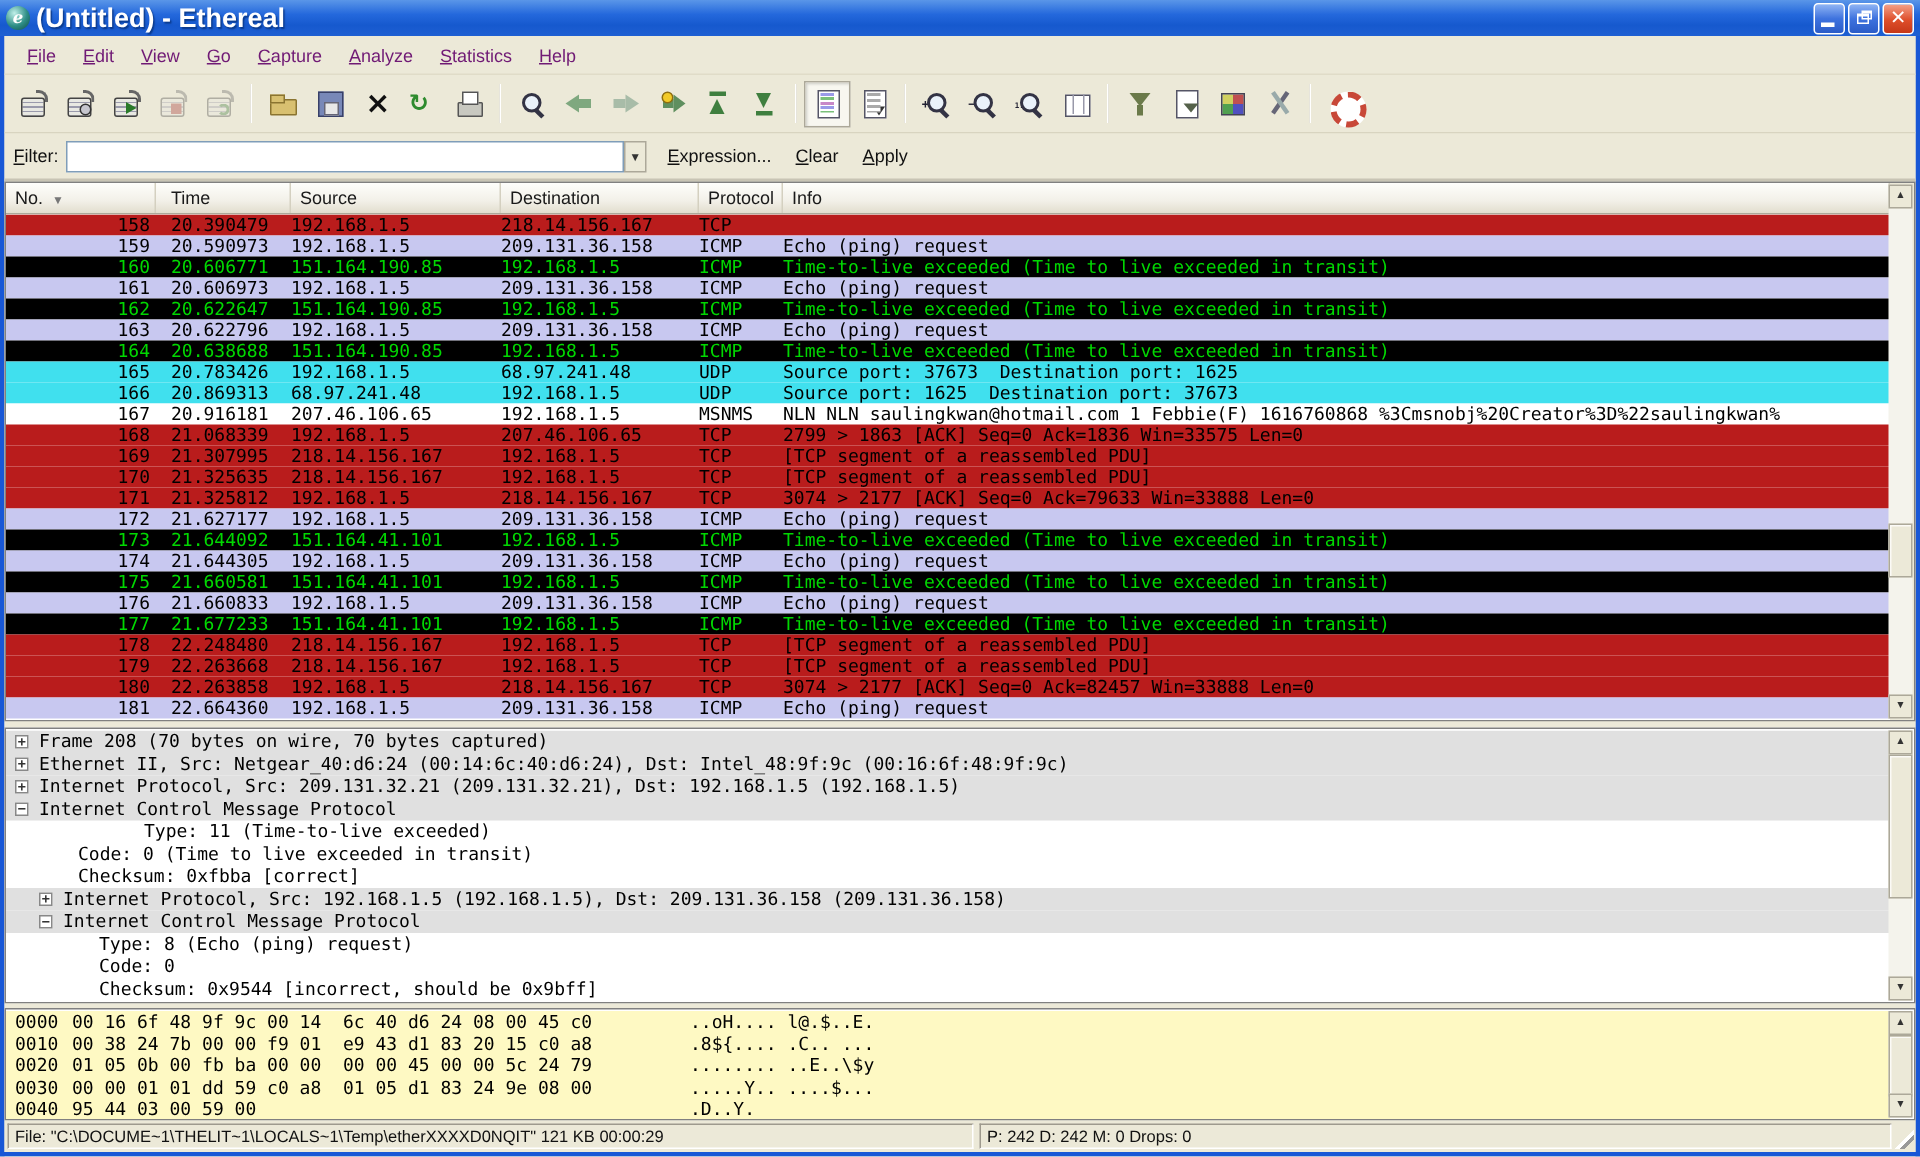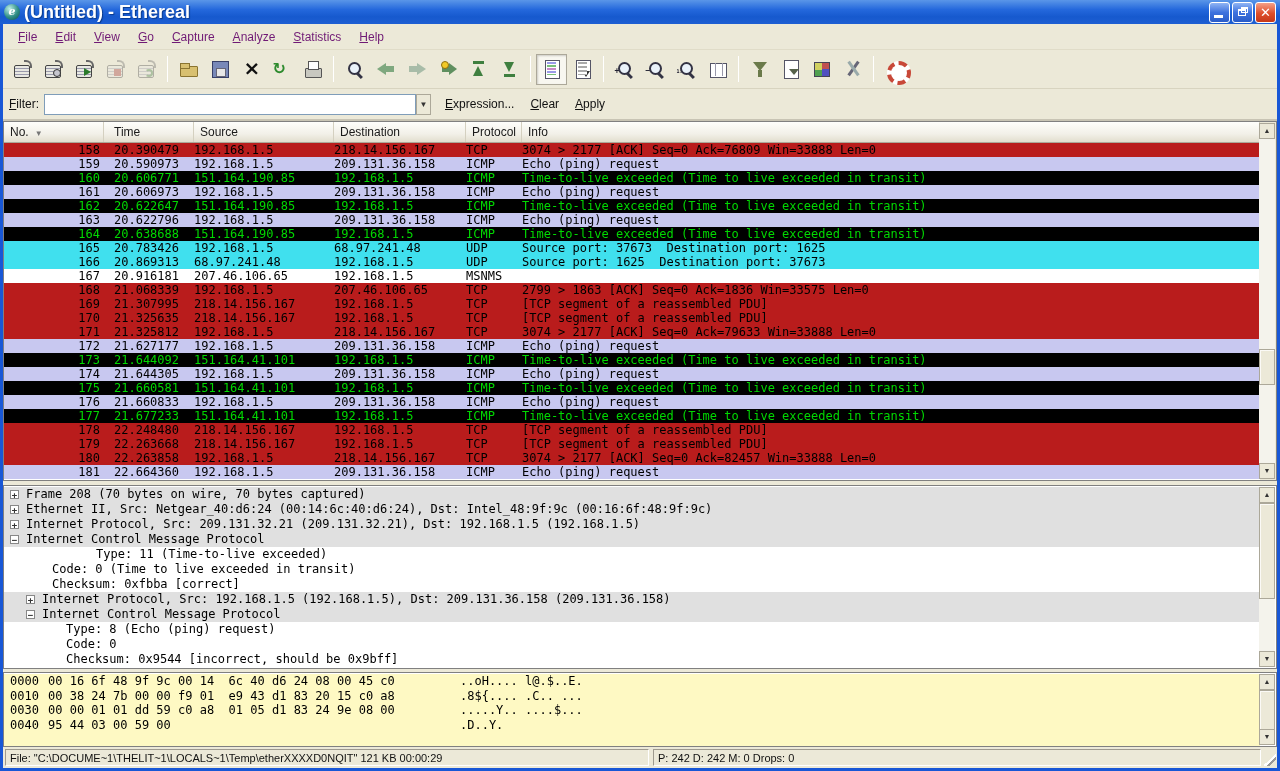--- a/index.html
+++ b/index.html
@@ -312,30 +312,30 @@
   <div class="pane pane-list">
     <div class="phead" id="phead">
         <div class="hcell cell c-no" style="text-align: left; font-family: &quot;Liberation Sans&quot;, sans-serif;">No.<span class="sortglyph">▼</span></div>
         <div class="hcell cell c-time" style="text-align: left; font-family: &quot;Liberation Sans&quot;, sans-serif;">Time</div>
         <div class="hcell cell c-src" style="text-align: left; font-family: &quot;Liberation Sans&quot;, sans-serif;">Source</div>
         <div class="hcell cell c-dst" style="text-align: left; font-family: &quot;Liberation Sans&quot;, sans-serif;">Destination</div>
         <div class="hcell cell c-proto" style="text-align: left; font-family: &quot;Liberation Sans&quot;, sans-serif;">Protocol</div>
         <div class="hcell cell c-info" style="text-align: left; font-family: &quot;Liberation Sans&quot;, sans-serif; flex: 1 1 auto;">Info</div>
       </div>
     <div class="prows" id="prows">
-        <div class="prow r-tcp"><div class="cell c-no">158</div><div class="cell c-time">20.390479</div><div class="cell c-src">192.168.1.5</div><div class="cell c-dst">218.14.156.167</div><div class="cell c-proto">TCP</div><div class="cell c-info">3074 &gt; 2177 [ACK] Seq=0 Ack=76809 Win=33888 Len=0</div></div>
+        <div class="prow r-tcp"><div class="cell c-no">158</div><div class="cell c-time">20.390479</div><div class="cell c-src">192.168.1.5</div><div class="cell c-dst">218.14.156.167</div><div class="cell c-proto">TCP</div></div>
         <div class="prow r-icmp"><div class="cell c-no">159</div><div class="cell c-time">20.590973</div><div class="cell c-src">192.168.1.5</div><div class="cell c-dst">209.131.36.158</div><div class="cell c-proto">ICMP</div><div class="cell c-info">Echo (ping) request</div></div>
         <div class="prow r-ttl"><div class="cell c-no">160</div><div class="cell c-time">20.606771</div><div class="cell c-src">151.164.190.85</div><div class="cell c-dst">192.168.1.5</div><div class="cell c-proto">ICMP</div><div class="cell c-info">Time-to-live exceeded (Time to live exceeded in transit)</div></div>
         <div class="prow r-icmp"><div class="cell c-no">161</div><div class="cell c-time">20.606973</div><div class="cell c-src">192.168.1.5</div><div class="cell c-dst">209.131.36.158</div><div class="cell c-proto">ICMP</div><div class="cell c-info">Echo (ping) request</div></div>
         <div class="prow r-ttl"><div class="cell c-no">162</div><div class="cell c-time">20.622647</div><div class="cell c-src">151.164.190.85</div><div class="cell c-dst">192.168.1.5</div><div class="cell c-proto">ICMP</div><div class="cell c-info">Time-to-live exceeded (Time to live exceeded in transit)</div></div>
         <div class="prow r-icmp"><div class="cell c-no">163</div><div class="cell c-time">20.622796</div><div class="cell c-src">192.168.1.5</div><div class="cell c-dst">209.131.36.158</div><div class="cell c-proto">ICMP</div><div class="cell c-info">Echo (ping) request</div></div>
         <div class="prow r-ttl"><div class="cell c-no">164</div><div class="cell c-time">20.638688</div><div class="cell c-src">151.164.190.85</div><div class="cell c-dst">192.168.1.5</div><div class="cell c-proto">ICMP</div><div class="cell c-info">Time-to-live exceeded (Time to live exceeded in transit)</div></div>
         <div class="prow r-udp"><div class="cell c-no">165</div><div class="cell c-time">20.783426</div><div class="cell c-src">192.168.1.5</div><div class="cell c-dst">68.97.241.48</div><div class="cell c-proto">UDP</div><div class="cell c-info">Source port: 37673  Destination port: 1625</div></div>
         <div class="prow r-udp"><div class="cell c-no">166</div><div class="cell c-time">20.869313</div><div class="cell c-src">68.97.241.48</div><div class="cell c-dst">192.168.1.5</div><div class="cell c-proto">UDP</div><div class="cell c-info">Source port: 1625  Destination port: 37673</div></div>
-        <div class="prow r-msn"><div class="cell c-no">167</div><div class="cell c-time">20.916181</div><div class="cell c-src">207.46.106.65</div><div class="cell c-dst">192.168.1.5</div><div class="cell c-proto">MSNMS</div></div>
+        <div class="prow r-msn"><div class="cell c-no">167</div><div class="cell c-time">20.916181</div><div class="cell c-src">207.46.106.65</div><div class="cell c-dst">192.168.1.5</div><div class="cell c-proto">MSNMS</div><div class="cell c-info">NLN NLN saulingkwan@hotmail.com 1 Febbie(F) 1616760868 %3Cmsnobj%20Creator%3D%22saulingkwan%</div></div>
         <div class="prow r-tcp"><div class="cell c-no">168</div><div class="cell c-time">21.068339</div><div class="cell c-src">192.168.1.5</div><div class="cell c-dst">207.46.106.65</div><div class="cell c-proto">TCP</div><div class="cell c-info">2799 &gt; 1863 [ACK] Seq=0 Ack=1836 Win=33575 Len=0</div></div>
         <div class="prow r-tcp"><div class="cell c-no">169</div><div class="cell c-time">21.307995</div><div class="cell c-src">218.14.156.167</div><div class="cell c-dst">192.168.1.5</div><div class="cell c-proto">TCP</div><div class="cell c-info">[TCP segment of a reassembled PDU]</div></div>
         <div class="prow r-tcp"><div class="cell c-no">170</div><div class="cell c-time">21.325635</div><div class="cell c-src">218.14.156.167</div><div class="cell c-dst">192.168.1.5</div><div class="cell c-proto">TCP</div><div class="cell c-info">[TCP segment of a reassembled PDU]</div></div>
         <div class="prow r-tcp"><div class="cell c-no">171</div><div class="cell c-time">21.325812</div><div class="cell c-src">192.168.1.5</div><div class="cell c-dst">218.14.156.167</div><div class="cell c-proto">TCP</div><div class="cell c-info">3074 &gt; 2177 [ACK] Seq=0 Ack=79633 Win=33888 Len=0</div></div>
         <div class="prow r-icmp"><div class="cell c-no">172</div><div class="cell c-time">21.627177</div><div class="cell c-src">192.168.1.5</div><div class="cell c-dst">209.131.36.158</div><div class="cell c-proto">ICMP</div><div class="cell c-info">Echo (ping) request</div></div>
         <div class="prow r-ttl"><div class="cell c-no">173</div><div class="cell c-time">21.644092</div><div class="cell c-src">151.164.41.101</div><div class="cell c-dst">192.168.1.5</div><div class="cell c-proto">ICMP</div><div class="cell c-info">Time-to-live exceeded (Time to live exceeded in transit)</div></div>
         <div class="prow r-icmp"><div class="cell c-no">174</div><div class="cell c-time">21.644305</div><div class="cell c-src">192.168.1.5</div><div class="cell c-dst">209.131.36.158</div><div class="cell c-proto">ICMP</div><div class="cell c-info">Echo (ping) request</div></div>
         <div class="prow r-ttl"><div class="cell c-no">175</div><div class="cell c-time">21.660581</div><div class="cell c-src">151.164.41.101</div><div class="cell c-dst">192.168.1.5</div><div class="cell c-proto">ICMP</div><div class="cell c-info">Time-to-live exceeded (Time to live exceeded in transit)</div></div>
         <div class="prow r-icmp"><div class="cell c-no">176</div><div class="cell c-time">21.660833</div><div class="cell c-src">192.168.1.5</div><div class="cell c-dst">209.131.36.158</div><div class="cell c-proto">ICMP</div><div class="cell c-info">Echo (ping) request</div></div>
         <div class="prow r-ttl"><div class="cell c-no">177</div><div class="cell c-time">21.677233</div><div class="cell c-src">151.164.41.101</div><div class="cell c-dst">192.168.1.5</div><div class="cell c-proto">ICMP</div><div class="cell c-info">Time-to-live exceeded (Time to live exceeded in transit)</div></div>
@@ -375,20 +375,21 @@
       <div class="sb-btn sb-down">▼</div>
     </div>
   </div>
 
   <div class="splitter split2"></div>
 
   <div class="pane pane-hex">
     <div class="hlines" id="hlines">
         <div class="hline"><span class="h-off">0000</span><span class="h-hex">00 16 6f 48 9f 9c 00 14  6c 40 d6 24 08 00 45 c0</span><span class="h-asc">..oH.... l@.$..E.</span></div>
         <div class="hline"><span class="h-off">0010</span><span class="h-hex">00 38 24 7b 00 00 f9 01  e9 43 d1 83 20 15 c0 a8</span><span class="h-asc">.8${.... .C.. ...</span></div>
+        <div class="hline"><span class="h-off">0020</span><span class="h-hex">01 05 0b 00 fb ba 00 00  00 00 45 00 00 5c 24 79</span><span class="h-asc">........ ..E..\$y</span></div>
         <div class="hline"><span class="h-off">0030</span><span class="h-hex">00 00 01 01 dd 59 c0 a8  01 05 d1 83 24 9e 08 00</span><span class="h-asc">.....Y.. ....$...</span></div>
         <div class="hline"><span class="h-off">0040</span><span class="h-hex">95 44 03 00 59 00</span><span class="h-asc">.D..Y.</span></div>
       </div>
     <div class="sb">
       <div class="sb-btn sb-up">▲</div>
       <div class="sb-thumb" style="top:16px;height:41px;"></div>
       <div class="sb-btn sb-down">▼</div>
     </div>
   </div>
 

